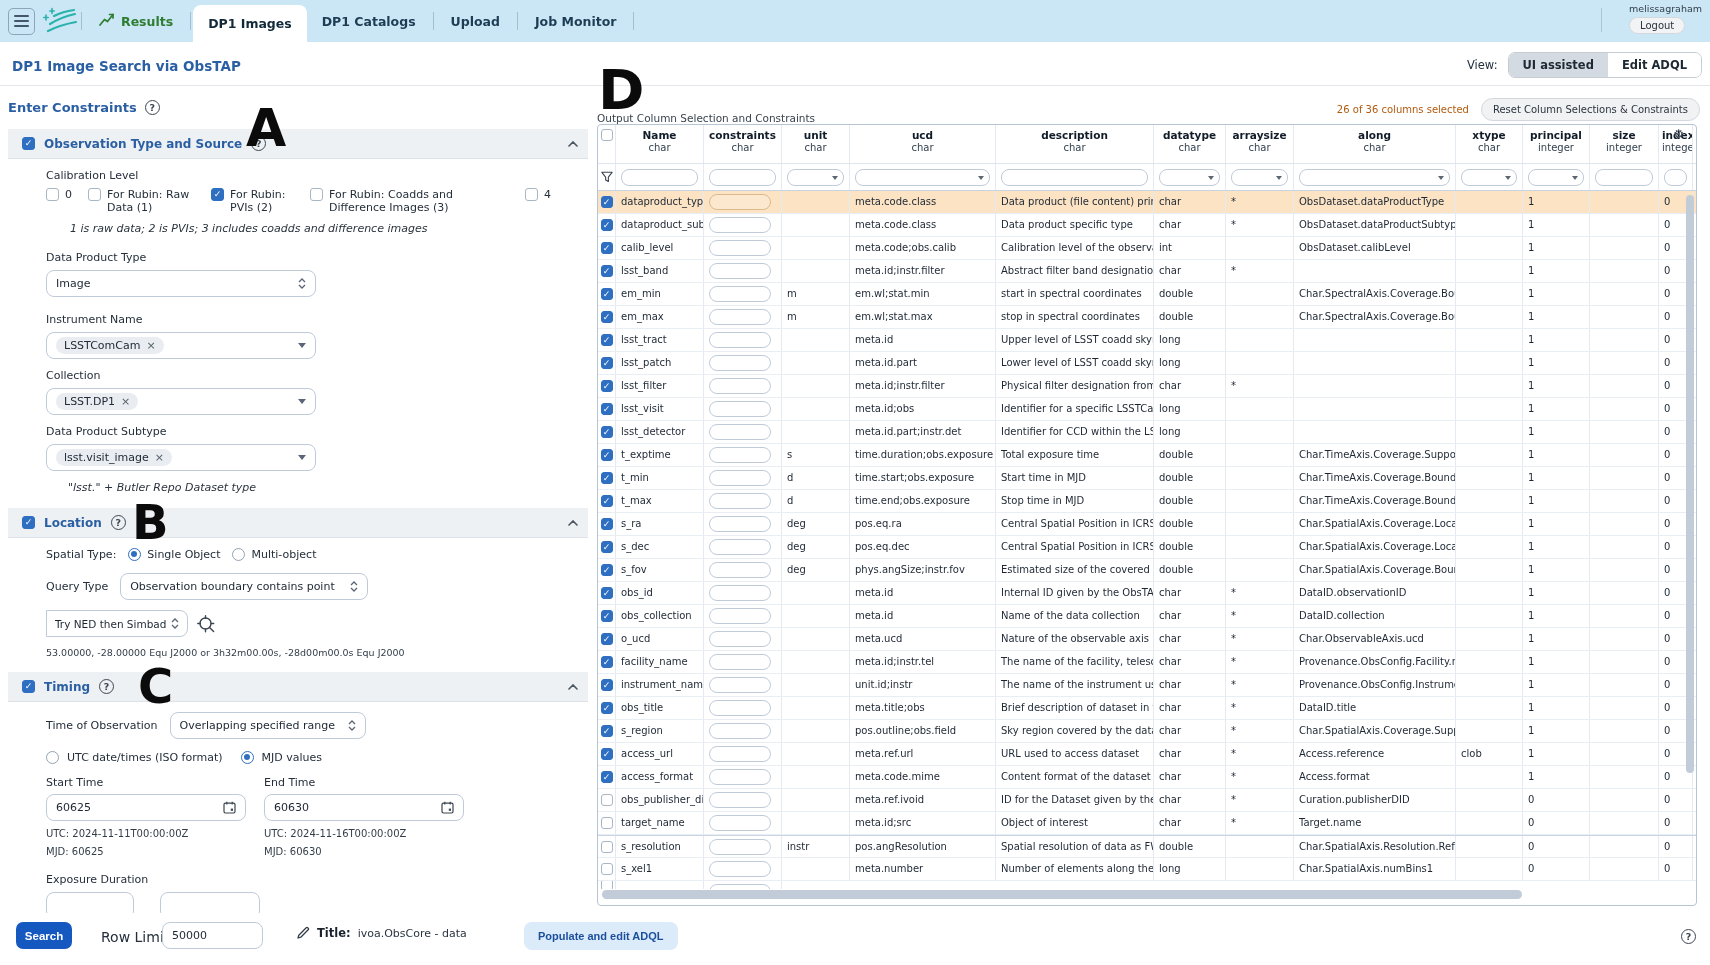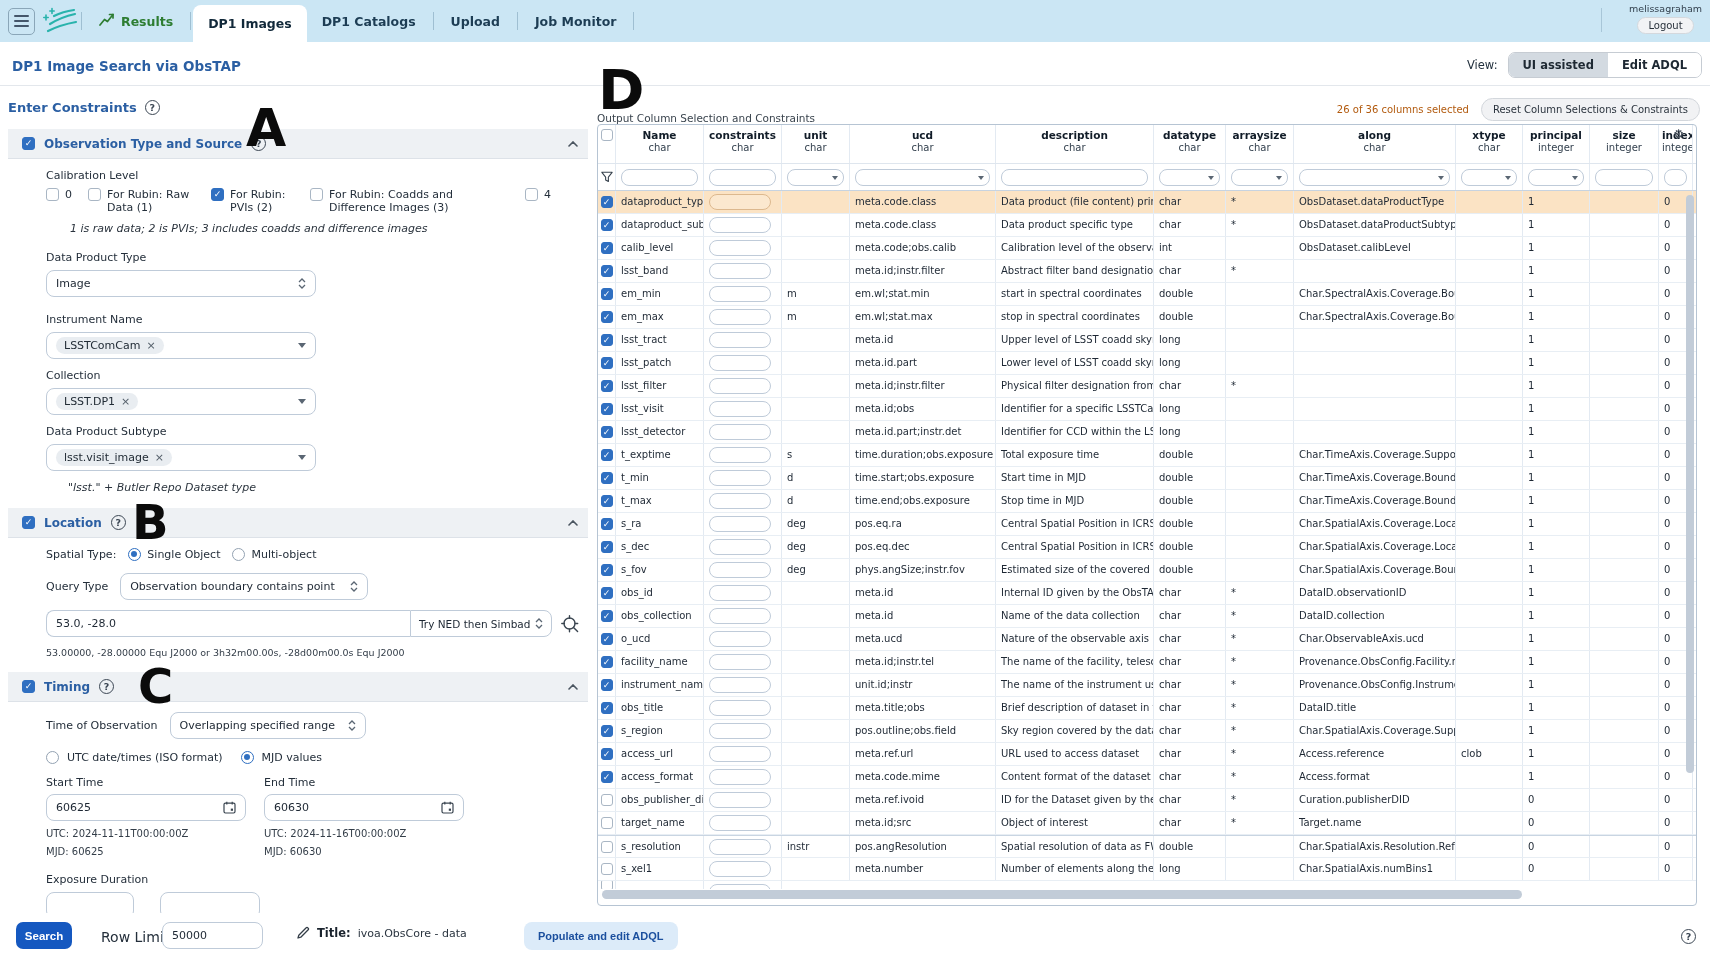--- a/index.html
+++ b/index.html
@@ -11,21 +11,21 @@
   }
   
   .topbar { position:absolute; left:0; top:0; right:0; height:42px; background:#cbe6f4; display:flex; align-items:flex-end; }
   .topbar-inner { display:flex; align-items:center; height:42px; padding-left:8px; }
   .hamburger { width:27px; height:27px; border:1px solid #8aa6b8; border-radius:5px; display:flex; flex-direction:column; justify-content:center; gap:3px; align-items:center; background:transparent; cursor:pointer; }
   .hamburger i { display:block; width:15px; height:2px; background:#44566a; border-radius:1px; }
   .logo { margin-left:8px; display:flex; align-items:center; }
   .tabsep { width:1px; height:18px; background:#9fbfd2; margin:0 2px; align-self:center; }
   .tab { height:42px; display:flex; align-items:center; gap:6px; padding:0 15px; font-size:12.5px; font-weight:600; color:#1d3d54; cursor:pointer; }
   .tab.active { background:#ffffff; border-radius:8px 8px 0 0; height:37px; align-self:flex-end; color:#12293a; }
-  .user-box { position:absolute; right:8px; top:3px; text-align:center; }
+  .user-box { position:absolute; right:8px; top:3px; text-align:left; }
   .user-name { font-size:9.5px; color:#33414e; }
   .logout-btn { display:inline-block; margin-top:3px; font-size:10px; color:#2a333d; background:#f2f3f5; border:1px solid #d4d8dd; border-radius:10px; padding:2px 10px; cursor:pointer; }
   .user-sep { position:absolute; right:108px; top:8px; width:1px; height:24px; background:#a8c6d8; }
   
   .page-header { position:absolute; left:0; top:42px; right:0; height:44px; background:#ffffff; border-bottom:1px solid #e3e7ec; }
   .page-title { position:absolute; left:12px; top:16px; font-size:13.5px; font-weight:bold; color:#2b5fa3; }
   .view-group { position:absolute; right:8px; top:10px; display:flex; align-items:center; gap:10px; }
   .view-label { font-size:11.5px; color:#23313e; }
   .seg { display:flex; border:1px solid #c6ccd3; border-radius:7px; overflow:hidden; }
   .seg-btn { font-size:11.5px; font-weight:bold; color:#1e2933; padding:5px 14px; background:#ffffff; cursor:pointer; }
@@ -306,23 +306,20 @@
           <svg width="8" height="5" viewBox="0 0 8 5" fill="none" stroke="#5a6673" stroke-width="1.3">
               <path d="M1 4 L4 1 L7 4"></path>
             </svg>
           <svg width="8" height="5" viewBox="0 0 8 5" fill="none" stroke="#5a6673" stroke-width="1.3">
               <path d="M1 1 L4 4 L7 1"></path>
             </svg>
         </span>
       </div>
     </div>
     <div class="coord-row">
-      <div class="coord-input">
-          <span>53.0, -28.0</span>
-        </div>
       <div class="resolver">
         <span>Try NED then Simbad</span>
         <span class="spinner">
           <svg width="8" height="5" viewBox="0 0 8 5" fill="none" stroke="#5a6673" stroke-width="1.3">
               <path d="M1 4 L4 1 L7 4"></path>
             </svg>
           <svg width="8" height="5" viewBox="0 0 8 5" fill="none" stroke="#5a6673" stroke-width="1.3">
               <path d="M1 1 L4 4 L7 1"></path>
             </svg>
         </span>

